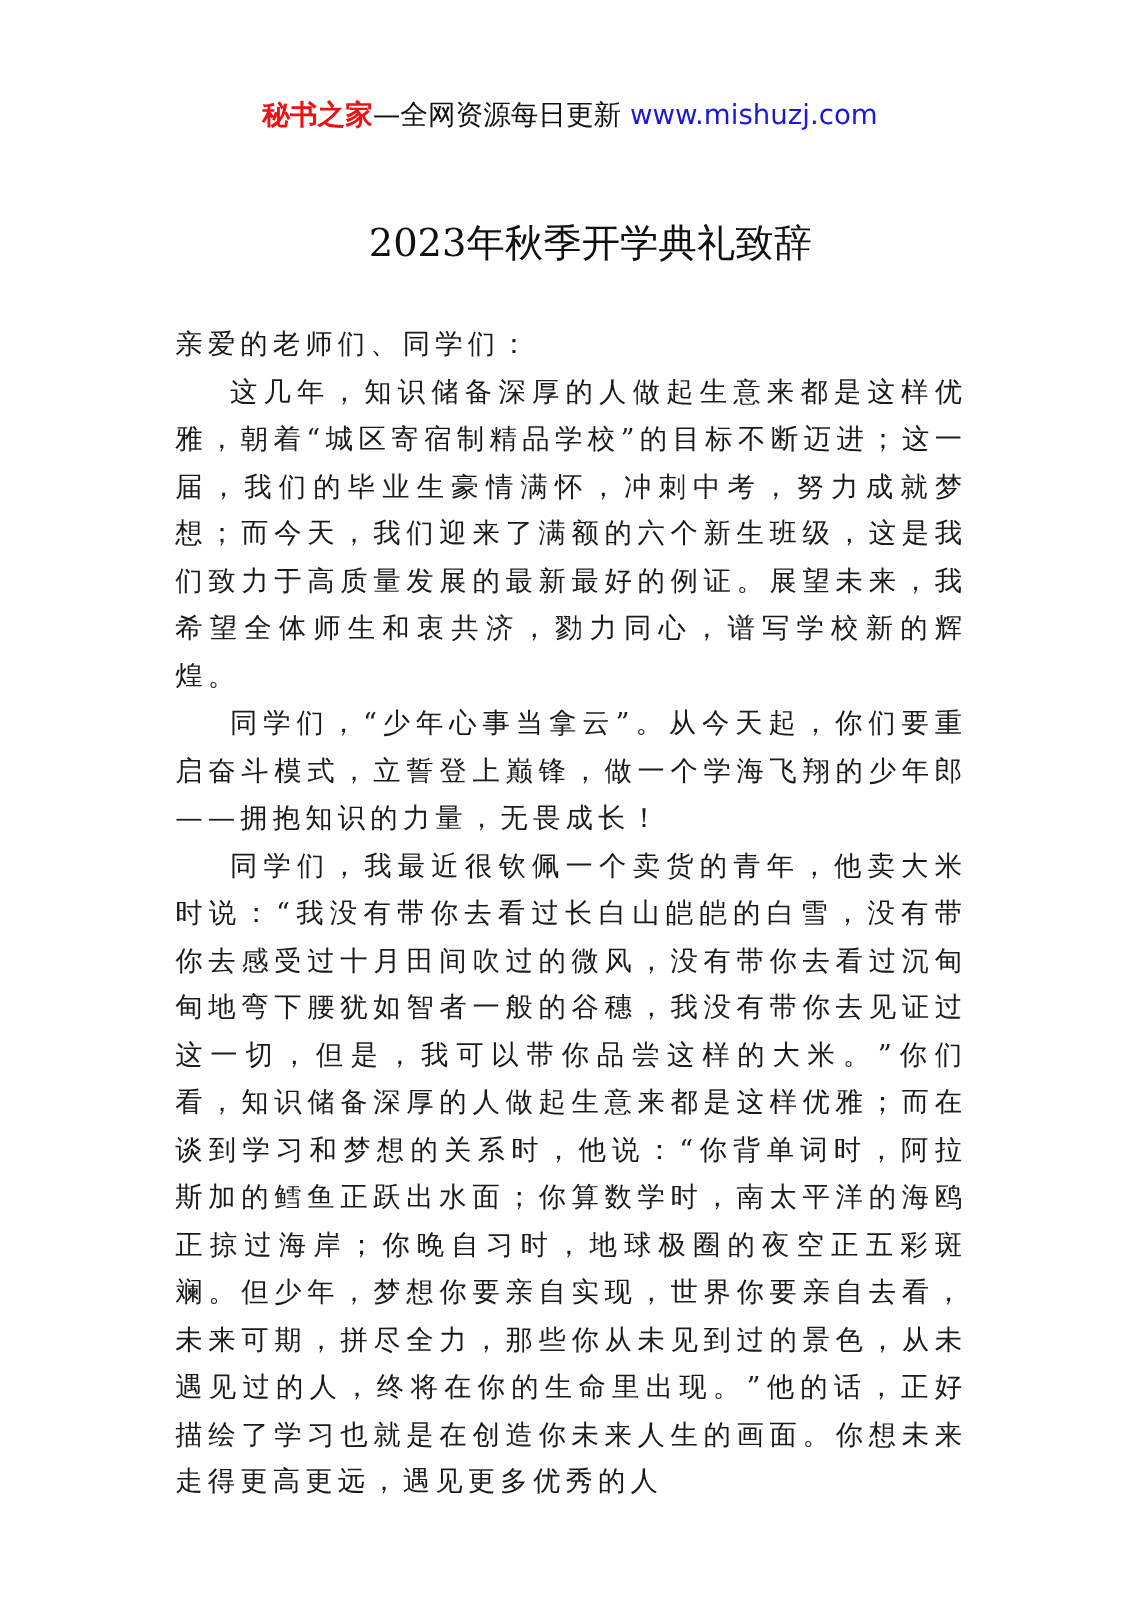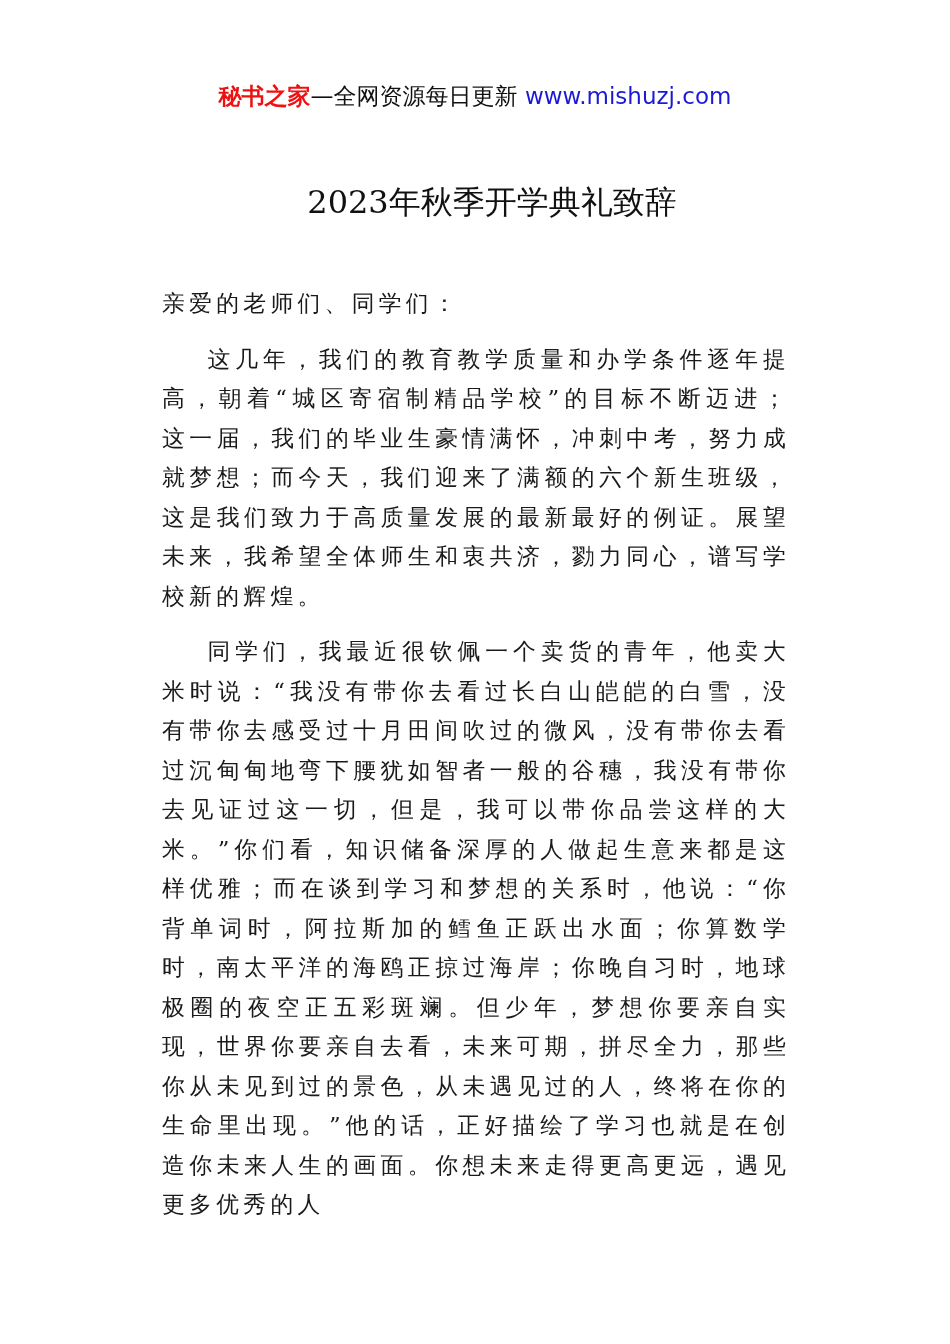--- a/index.html
+++ b/index.html
@@ -59,21 +59,21 @@
       left: 146px;
       width: 660px;
       font-family: "DejaVu Serif", serif;
       font-size: 22.8px;
       line-height: 39.5px;
       color: #1a1a1a;
       letter-spacing: 4.3px;
       text-align: justify;
     }
     .body-text p {
-      margin: 16px;
+      margin: 0;
     }
     .salutation {
       text-indent: 0;
     }
     .para {
       text-indent: 2em;
     }
   </style>
 </head>
 <body>
@@ -82,17 +82,18 @@
 
   <div class="header">
     <span class="brand">秘书之家</span><span class="slogan">—全网资源每日更新</span>
     <span class="url">www.mishuzj.com</span>
   </div>
 
   <div class="title">2023年秋季开学典礼致辞</div>
 
   <div class="body-text">
     <p class="salutation">亲爱的老师们、同学们：</p>
-    <p class="para">这几年，我们的教育教学质量和办学条件逐年提高，朝着“城区寄宿制精品学校”的目标不断迈进；这一届，我们的毕业生豪情满怀，冲刺中考，努力成就梦想；而今天，我们迎来了满额的六个新生班级，这是我们致力于高质量发展的最新最好的例证。展望未来，我希望全体师生和衷共济，勠力同心，谱写学校新的辉煌。</p>
+    <p class="para">这几年，知识储备深厚的人做起生意来都是这样优雅，朝着“城区寄宿制精品学校”的目标不断迈进；这一届，我们的毕业生豪情满怀，冲刺中考，努力成就梦想；而今天，我们迎来了满额的六个新生班级，这是我们致力于高质量发展的最新最好的例证。展望未来，我希望全体师生和衷共济，勠力同心，谱写学校新的辉煌。</p>
+    <p class="para">同学们，“少年心事当拿云”。从今天起，你们要重启奋斗模式，立誓登上巅锋，做一个学海飞翔的少年郎——拥抱知识的力量，无畏成长！</p>
     <p class="para">同学们，我最近很钦佩一个卖货的青年，他卖大米时说：“我没有带你去看过长白山皑皑的白雪，没有带你去感受过十月田间吹过的微风，没有带你去看过沉甸甸地弯下腰犹如智者一般的谷穗，我没有带你去见证过这一切，但是，我可以带你品尝这样的大米。”你们看，知识储备深厚的人做起生意来都是这样优雅；而在谈到学习和梦想的关系时，他说：“你背单词时，阿拉斯加的鳕鱼正跃出水面；你算数学时，南太平洋的海鸥正掠过海岸；你晚自习时，地球极圈的夜空正五彩斑斓。但少年，梦想你要亲自实现，世界你要亲自去看，未来可期，拼尽全力，那些你从未见到过的景色，从未遇见过的人，终将在你的生命里出现。”他的话，正好描绘了学习也就是在创造你未来人生的画面。你想未来走得更高更远，遇见更多优秀的人</p>
   </div>
 
 </div>
 
 </body></html>

